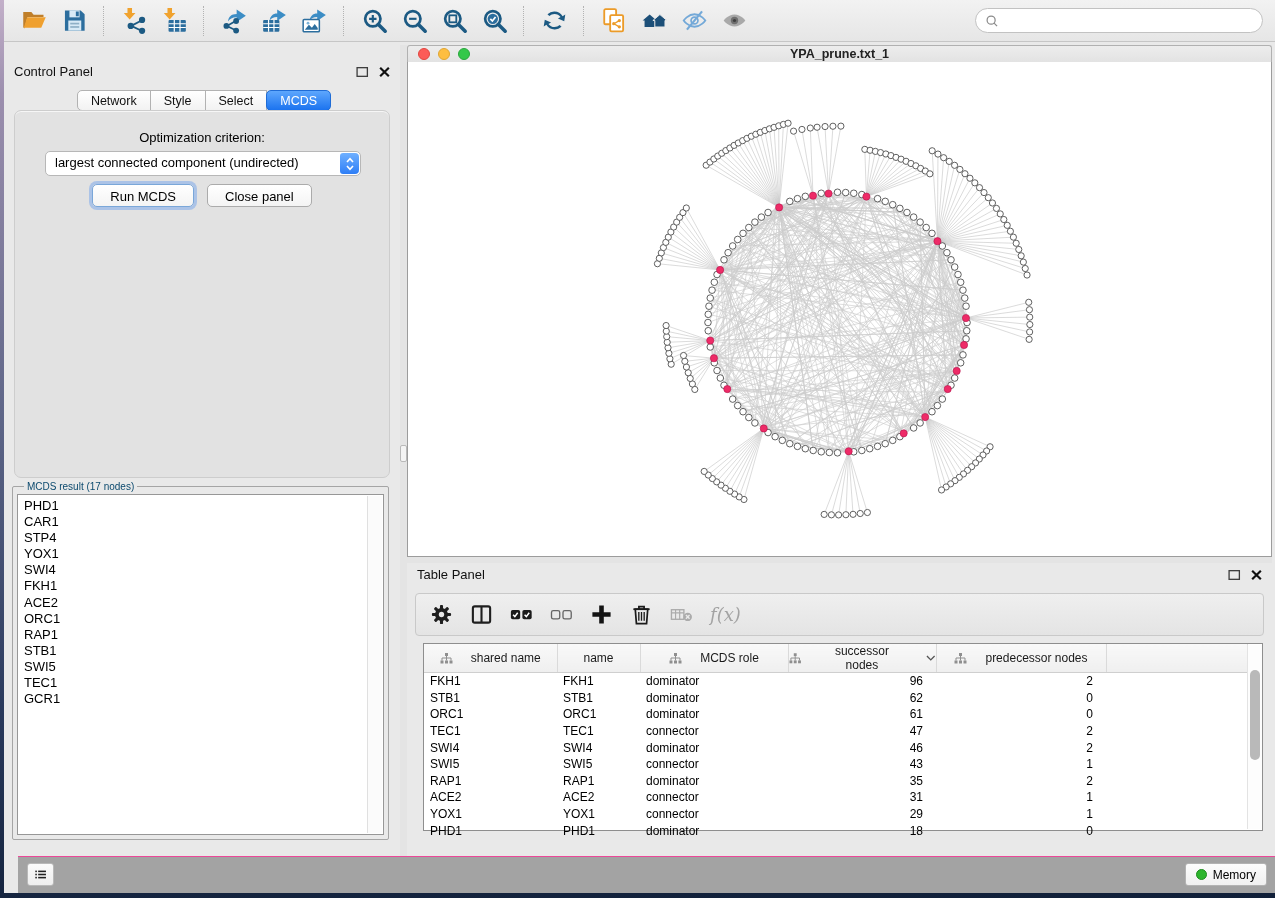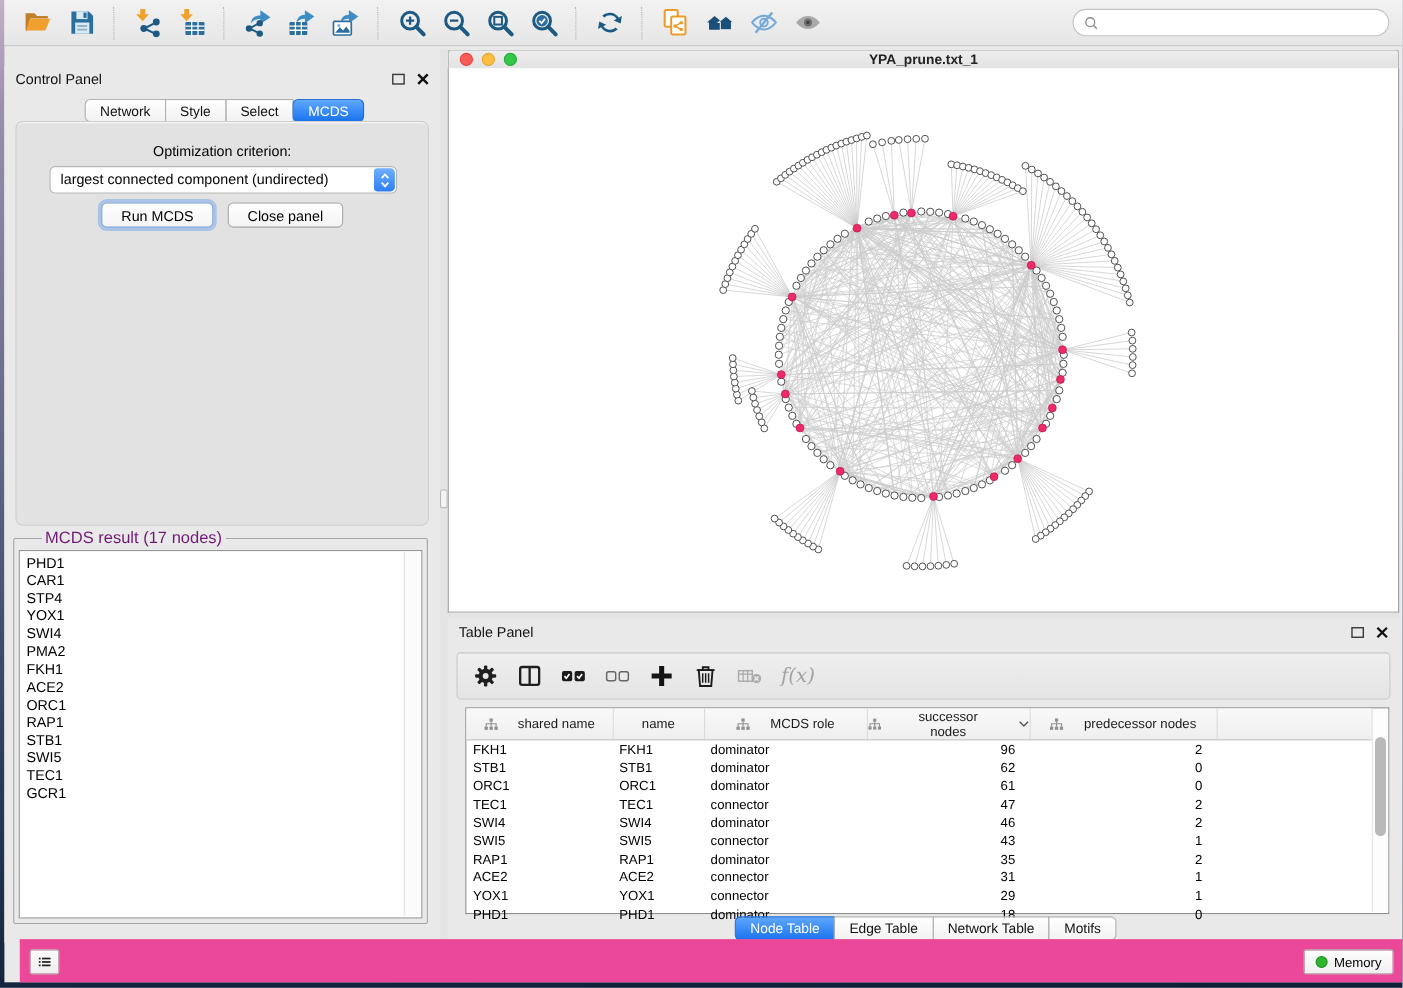--- a/index.html
+++ b/index.html
@@ -39,21 +39,21 @@
   .opt-select .val{position:absolute;left:9px;top:3px;font-size:13px;color:#000;white-space:nowrap;}
   .stepper{position:absolute;right:1px;top:1px;bottom:1px;width:19px;border-radius:3px 4px 4px 3px;
            background:linear-gradient(#6fb0ff,#2e7ef6);display:flex;align-items:center;justify-content:center;}
   .stepper svg{width:10px;height:16px;}
   .btn-row{position:absolute;top:73px;left:0;right:0;display:flex;justify-content:center;gap:13px;}
   .cp-btn{height:23px;padding:4px 17px;font-size:13px;background:linear-gradient(#ffffff,#f4f4f4);
           border:1px solid #ababab;border-radius:5px;color:#000;cursor:pointer;font-family:"Liberation Sans",sans-serif;}
   .cp-btn.focus{border-color:#7aa7d9;box-shadow:0 0 0 3px rgba(125,170,235,.55);}
   .mcds-fieldset{position:absolute;left:8px;right:11px;top:421px;bottom:17px;border:1px solid #a5a5a5;
                  border-radius:2px;margin:0;padding:2px 4px 4px 4px;}
-  .mcds-fieldset legend{font-size:15px;padding:0 3px;margin-left:21px;color:#701a75;}
+  .mcds-fieldset legend{font-size:10px;padding:0 3px;margin-left:7px;color:#0c4a6e;}
   .mcds-list-box{width:100%;height:100%;box-sizing:border-box;background:#fff;border:1px solid #979797;position:relative;overflow:hidden;}
   .mcds-list{list-style:none;margin:0;padding:3px 0 0 6px;}
   .mcds-list li{font-size:13px;line-height:16.1px;color:#000;}
   .scrolltrack{position:absolute;top:1px;right:1px;bottom:1px;width:14px;background:#fbfbfb;border-left:1px solid #e0e0e0;}
 
   
   .vsplit{position:absolute;left:396px;width:7px;top:45px;bottom:36px;background:#e4e4e4;}
   .vhandle{position:absolute;top:400px;left:0;width:5px;height:15px;background:#f4f4f4;border:1px solid #b9b9b9;border-radius:2px;}
   .hsplit{position:absolute;left:0;right:0;top:512px;height:6px;background:#e4e4e4;}
 
@@ -85,21 +85,21 @@
   .hcell svg.sitemap{width:13px;height:11px;}
   .hcell svg.chev{width:10px;height:6px;margin-left:3px;}
   .table-wrap tbody td{height:16.6px;font-size:12px;color:#000;padding:0 6px;white-space:nowrap;overflow:hidden;}
   .table-wrap tbody td.num{text-align:right;padding-right:13px;}
   .vscroll{position:absolute;top:1px;right:0;bottom:1px;width:14px;background:#fdfdfd;border-left:1px solid #e3e3e3;}
   .vthumb{position:absolute;left:2px;right:2px;top:25px;height:90px;background:#b9b9b9;border-radius:5px;}
   .tp-tabs{position:absolute;left:0;right:0;bottom:2px;height:22px;display:flex;justify-content:center;}
   .tp-tabs .seg-tab{height:22px;}
 
   
-  .statusbar{position:absolute;left:14px;right:0;bottom:0;height:36px;background:#ec4899;border-top:3px solid #ec4899;}
+  .statusbar{position:absolute;left:14px;right:0;bottom:0;height:36px;background:#a3a3a3;border-top:1px solid #ec4899;}
   .menu-btn{position:absolute;left:9px;top:6px;width:27px;height:23px;background:linear-gradient(#fbfbfb,#eeeeee);
             border:1px solid #b9b9b9;border-radius:3px;display:flex;align-items:center;justify-content:center;cursor:pointer;}
   .menu-btn svg{width:18px;height:15px;}
   .memory-btn{position:absolute;right:8px;top:6px;height:23px;padding:0 10px;background:linear-gradient(#fdfdfd,#f0f0f0);
               border:1px solid #b3b3b3;border-radius:3px;display:flex;align-items:center;gap:6px;font-size:12px;color:#000;cursor:pointer;
               font-family:"Liberation Sans",sans-serif;}
   .mem-dot{width:11px;height:11px;border-radius:50%;background:#2db52d;border:1px solid #1f8c1f;box-sizing:border-box;}
 </style>
 </head>
 <body>
@@ -314,21 +314,20 @@
     </div>
     <fieldset class="mcds-fieldset">
       <legend>MCDS result (17 nodes)</legend>
       <div class="mcds-list-box">
         <ul class="mcds-list" id="mcds-list">
             <li>PHD1</li>
             <li>CAR1</li>
             <li>STP4</li>
             <li>YOX1</li>
             <li>SWI4</li>
-            <li>PMA2</li>
             <li>FKH1</li>
             <li>ACE2</li>
             <li>ORC1</li>
             <li>RAP1</li>
             <li>STB1</li>
             <li>SWI5</li>
             <li>TEC1</li>
             <li>GCR1</li>
           </ul>
         <div class="scrolltrack"></div>
@@ -1412,26 +1411,20 @@
                 <td class="num">18</td>
                 <td class="num">0</td>
                 <td></td>
               </tr>
             </tbody>
           </table>
         <div class="vscroll">
             <div class="vthumb"></div>
           </div>
       </div>
-      <div class="tp-tabs">
-        <button class="seg-tab first sel">Node Table</button>
-        <button class="seg-tab">Edge Table</button>
-        <button class="seg-tab">Network Table</button>
-        <button class="seg-tab last">Motifs</button>
-      </div>
     </div>
   </div>
 
   <div class="statusbar">
     <button class="menu-btn">
       <svg viewBox="0 0 20 16">
           <g fill="#222">
             <rect x="2" y="2" width="2.4" height="2.4"></rect>
             <rect x="6.4" y="2" width="12" height="2.4"></rect>
             <rect x="2" y="6.8" width="2.4" height="2.4"></rect>

